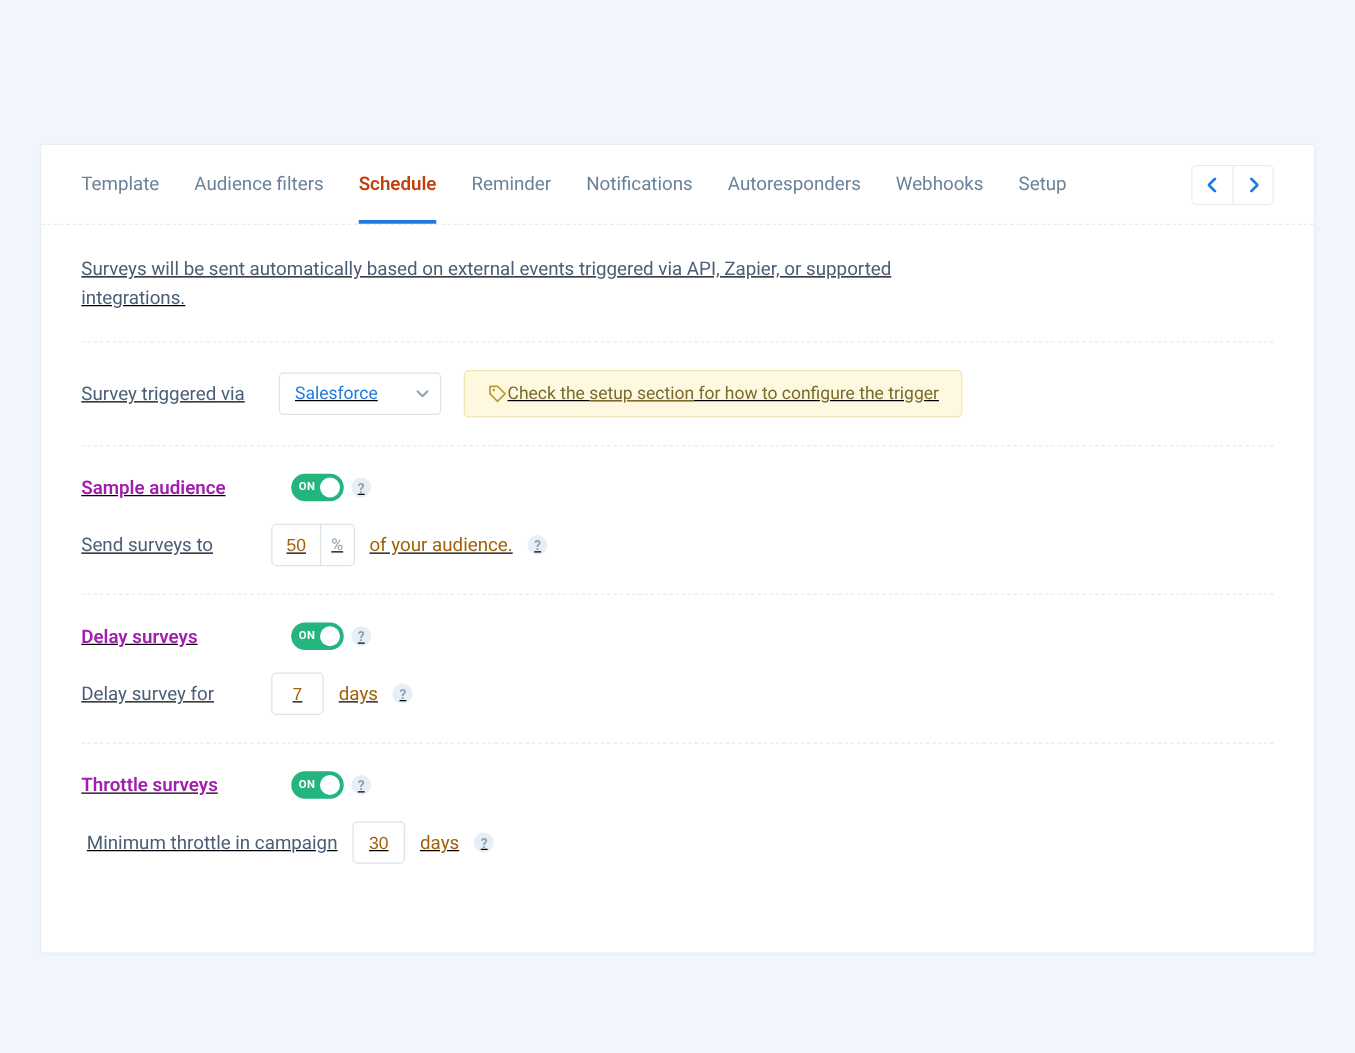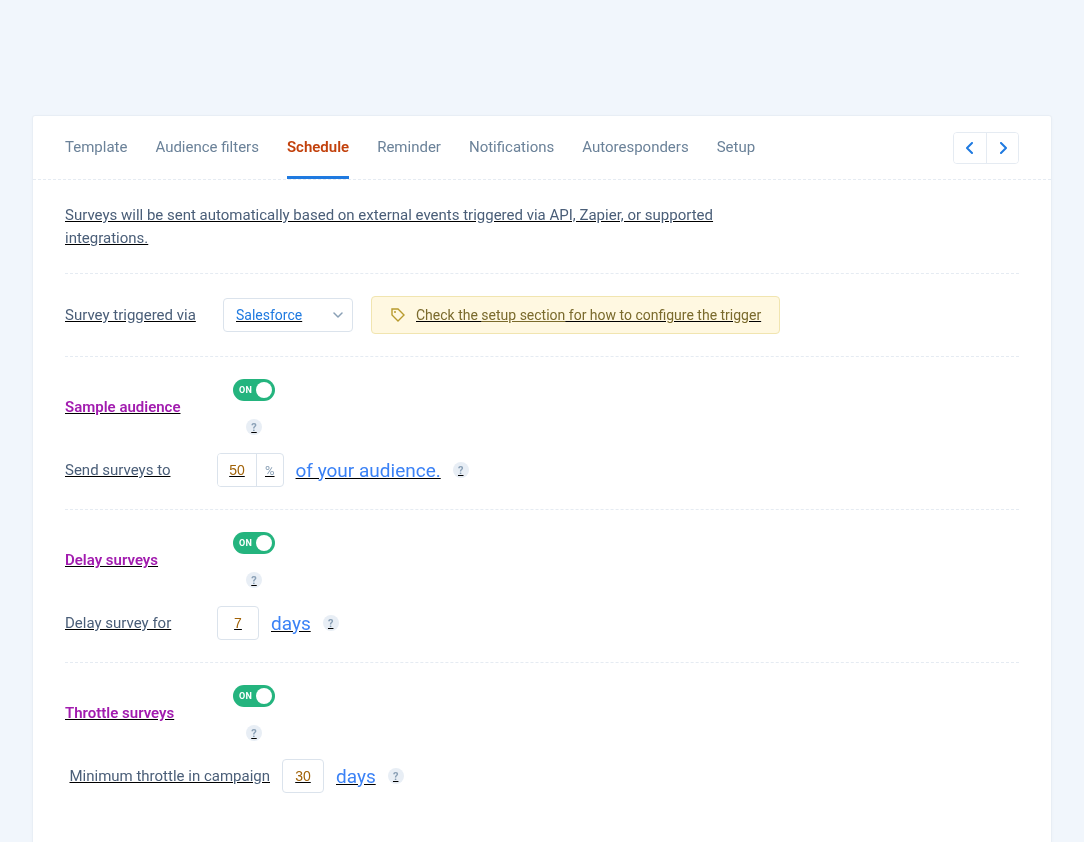--- a/index.html
+++ b/index.html
@@ -116,21 +116,20 @@
     color: #8aa0b6;
     pointer-events: none;
   }
   .info-banner {
     background: #fff8e1;
     border: 1px solid #f1e5b0;
     border-radius: 4px;
     padding: 10px 18px;
     display: flex;
     align-items: center;
-    gap: 10px;
     font-size: 14px;
     color: #7a6a2c;
   }
   .info-banner a {
     color: #7a6a2c;
     text-decoration: underline;
   }
   .toggle {
     width: 42px;
     height: 22px;
@@ -181,22 +180,21 @@
     align-items: center;
     gap: 28px;
     margin-bottom: 18px;
   }
   .section-header .label.bold {
     min-width: 140px;
   }
   .inline-controls {
     display: flex;
     align-items: center;
-    gap: 18px;
-    flex-direction: column;
+    gap: 6px;
   }
   .num-input {
     width: 42px;
     height: 34px;
     border: 1px solid #dbe3ec;
     border-radius: 4px;
     text-align: center;
     font-size: 14px;
     color: #a16207;
   }
@@ -215,22 +213,22 @@
   }
   .num-suffix {
     padding: 0 8px;
     display: flex;
     align-items: center;
     border-left: 1px solid #dbe3ec;
     font-size: 13px;
     color: #8aa0b6;
   }
   .text-muted {
-    color: #3b82f6;
-    font-size: 19px;
+    color: #a16207;
+    font-size: 15px;
   }
   .banner-icon {
     color: #b89b2e;
     flex-shrink: 0;
   }
   .row-indent {
     display: flex;
     align-items: center;
     gap: 12px;
   }
@@ -241,20 +239,21 @@
 
 <div class="container">
   <div class="tabs-row">
     <div class="tabs">
       <div class="tab">Template</div>
       <div class="tab">Audience filters</div>
       <div class="tab active">Schedule</div>
       <div class="tab">Reminder</div>
       <div class="tab">Notifications</div>
       <div class="tab">Autoresponders</div>
+      <div class="tab">Webhooks</div>
       <div class="tab">Setup</div>
     </div>
     <div class="pager">
       <div class="pager-btn">
         <span>
           <svg width="8" height="12" viewBox="0 0 8 12">
               <path d="M6 1 L1 6 L6 11" stroke="#1f7ae0" stroke-width="2" fill="none" stroke-linecap="round" stroke-linejoin="round"></path>
             </svg>
         </span>
       </div>

